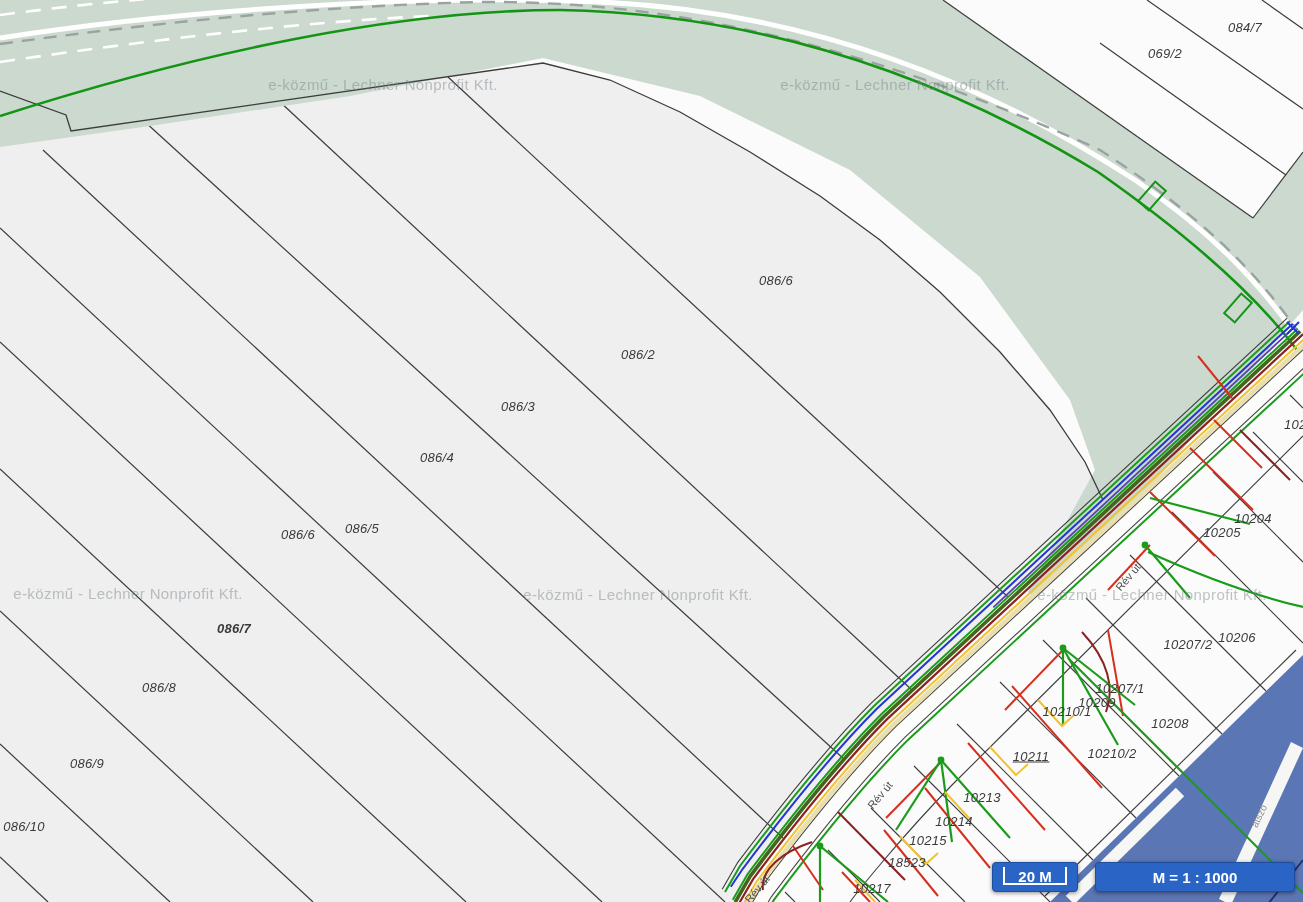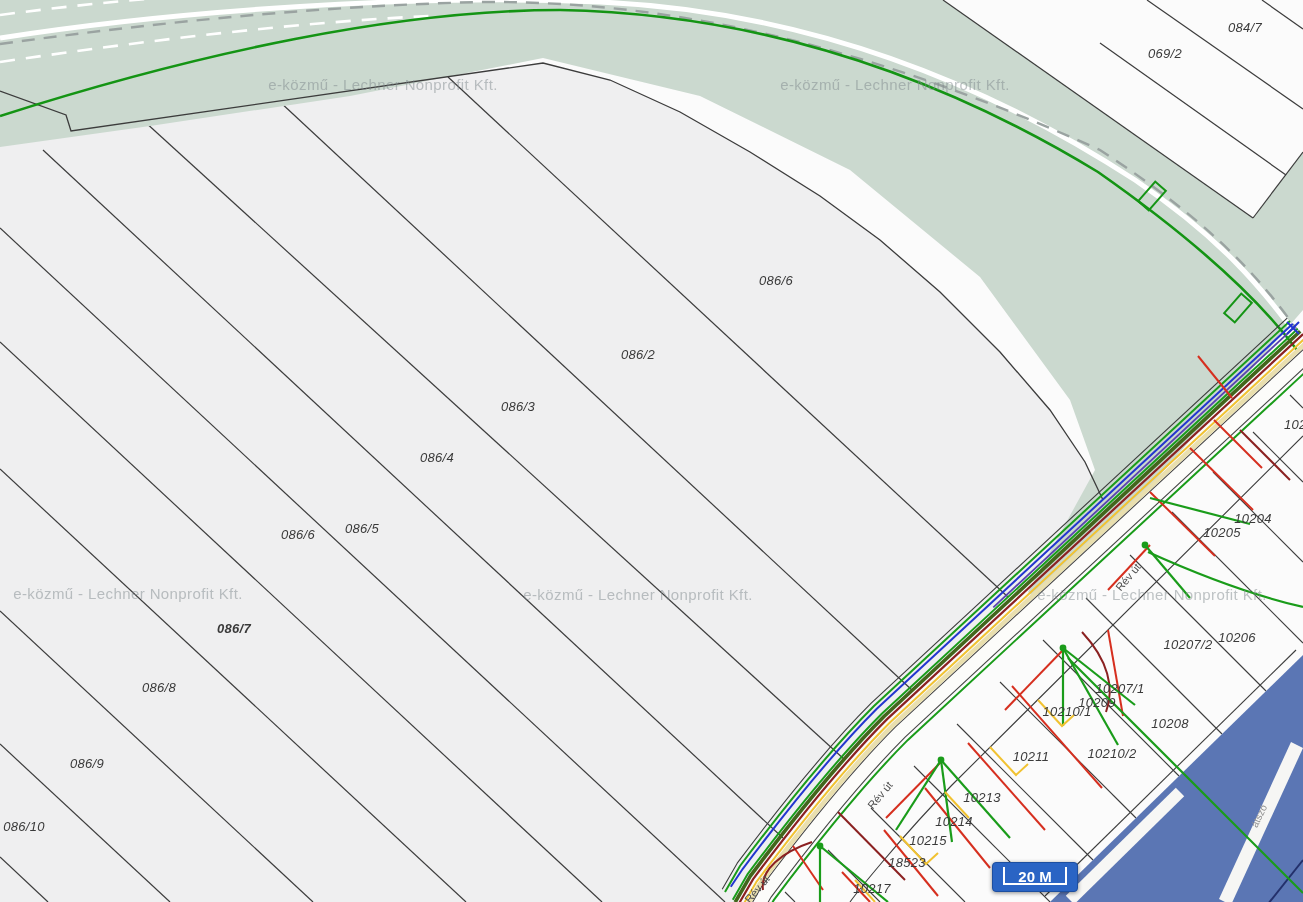--- a/index.html
+++ b/index.html
@@ -208,21 +208,21 @@
       <div class="plabel" style="left: 24px; top: 826px;">086/10</div>
       <div class="plabel" style="left: 1253px; top: 518px;">10204</div>
       <div class="plabel" style="left: 1222px; top: 532px;">10205</div>
       <div class="plabel" style="left: 1237px; top: 605px; margin-top: 32px;">10206</div>
       <div class="plabel" style="left: 1188px; top: 644px;">10207/2</div>
       <div class="plabel" style="left: 1120px; top: 688px;">10207/1</div>
       <div class="plabel" style="left: 1097px; top: 702px;">10209</div>
       <div class="plabel" style="left: 1067px; top: 711px;">10210/1</div>
       <div class="plabel" style="left: 1170px; top: 723px;">10208</div>
       <div class="plabel" style="left: 1112px; top: 753px; text-align: right;">10210/2</div>
-      <div class="plabel" style="left: 1031px; top: 756px;">10211</div>
+      <div class="plabel" style="left: 1031px; top: 756px; text-decoration: underline;">10211</div>
       <div class="plabel" style="left: 982px; top: 797px;">10213</div>
       <div class="plabel" style="left: 954px; top: 821px;">10214</div>
       <div class="plabel" style="left: 928px; top: 840px;">10215</div>
       <div class="plabel" style="left: 907px; top: 862px;">18523</div>
       <div class="plabel" style="left: 872px; top: 888px;">10217</div>
       <div class="plabel" style="left: 1299px; top: 424px;">1020</div>
       <div class="slabel" style="left: 1128px; top: 577px; transform: translate(-50%, -50%) rotate(-50deg);">Rév út</div>
       <div class="slabel" style="left: 880px; top: 795px; transform: translate(-50%, -50%) rotate(-50deg);">Rév út</div>
       <div class="slabel" style="left: 757px; top: 889px; transform: translate(-50%, -50%) rotate(-50deg);">Rév út</div>
       <div class="slabel on-water" style="left: 1259px; top: 816px; transform: translate(-50%, -50%) rotate(-64deg);">átszó</div>
@@ -230,13 +230,16 @@
       <div class="wmark" style="left: 895px; top: 84px;">e-közmű - Lechner Nonprofit Kft.</div>
       <div class="wmark" style="left: 128px; top: 593px;">e-közmű - Lechner Nonprofit Kft.</div>
       <div class="wmark" style="left: 638px; top: 594px;">e-közmű - Lechner Nonprofit Kft.</div>
       <div class="wmark" style="left: 1152px; top: 594px;">e-közmű - Lechner Nonprofit Kft.</div>
     </div>
 
 <div id="btn-length" class="map-btn">
   <span class="bracket"></span>
   <span class="blabel">20 M</span>
 </div>
+<div id="btn-scale" class="map-btn">
+  <span>M = 1 : 1000</span>
 </div>
+</div>
 
 </body></html>

